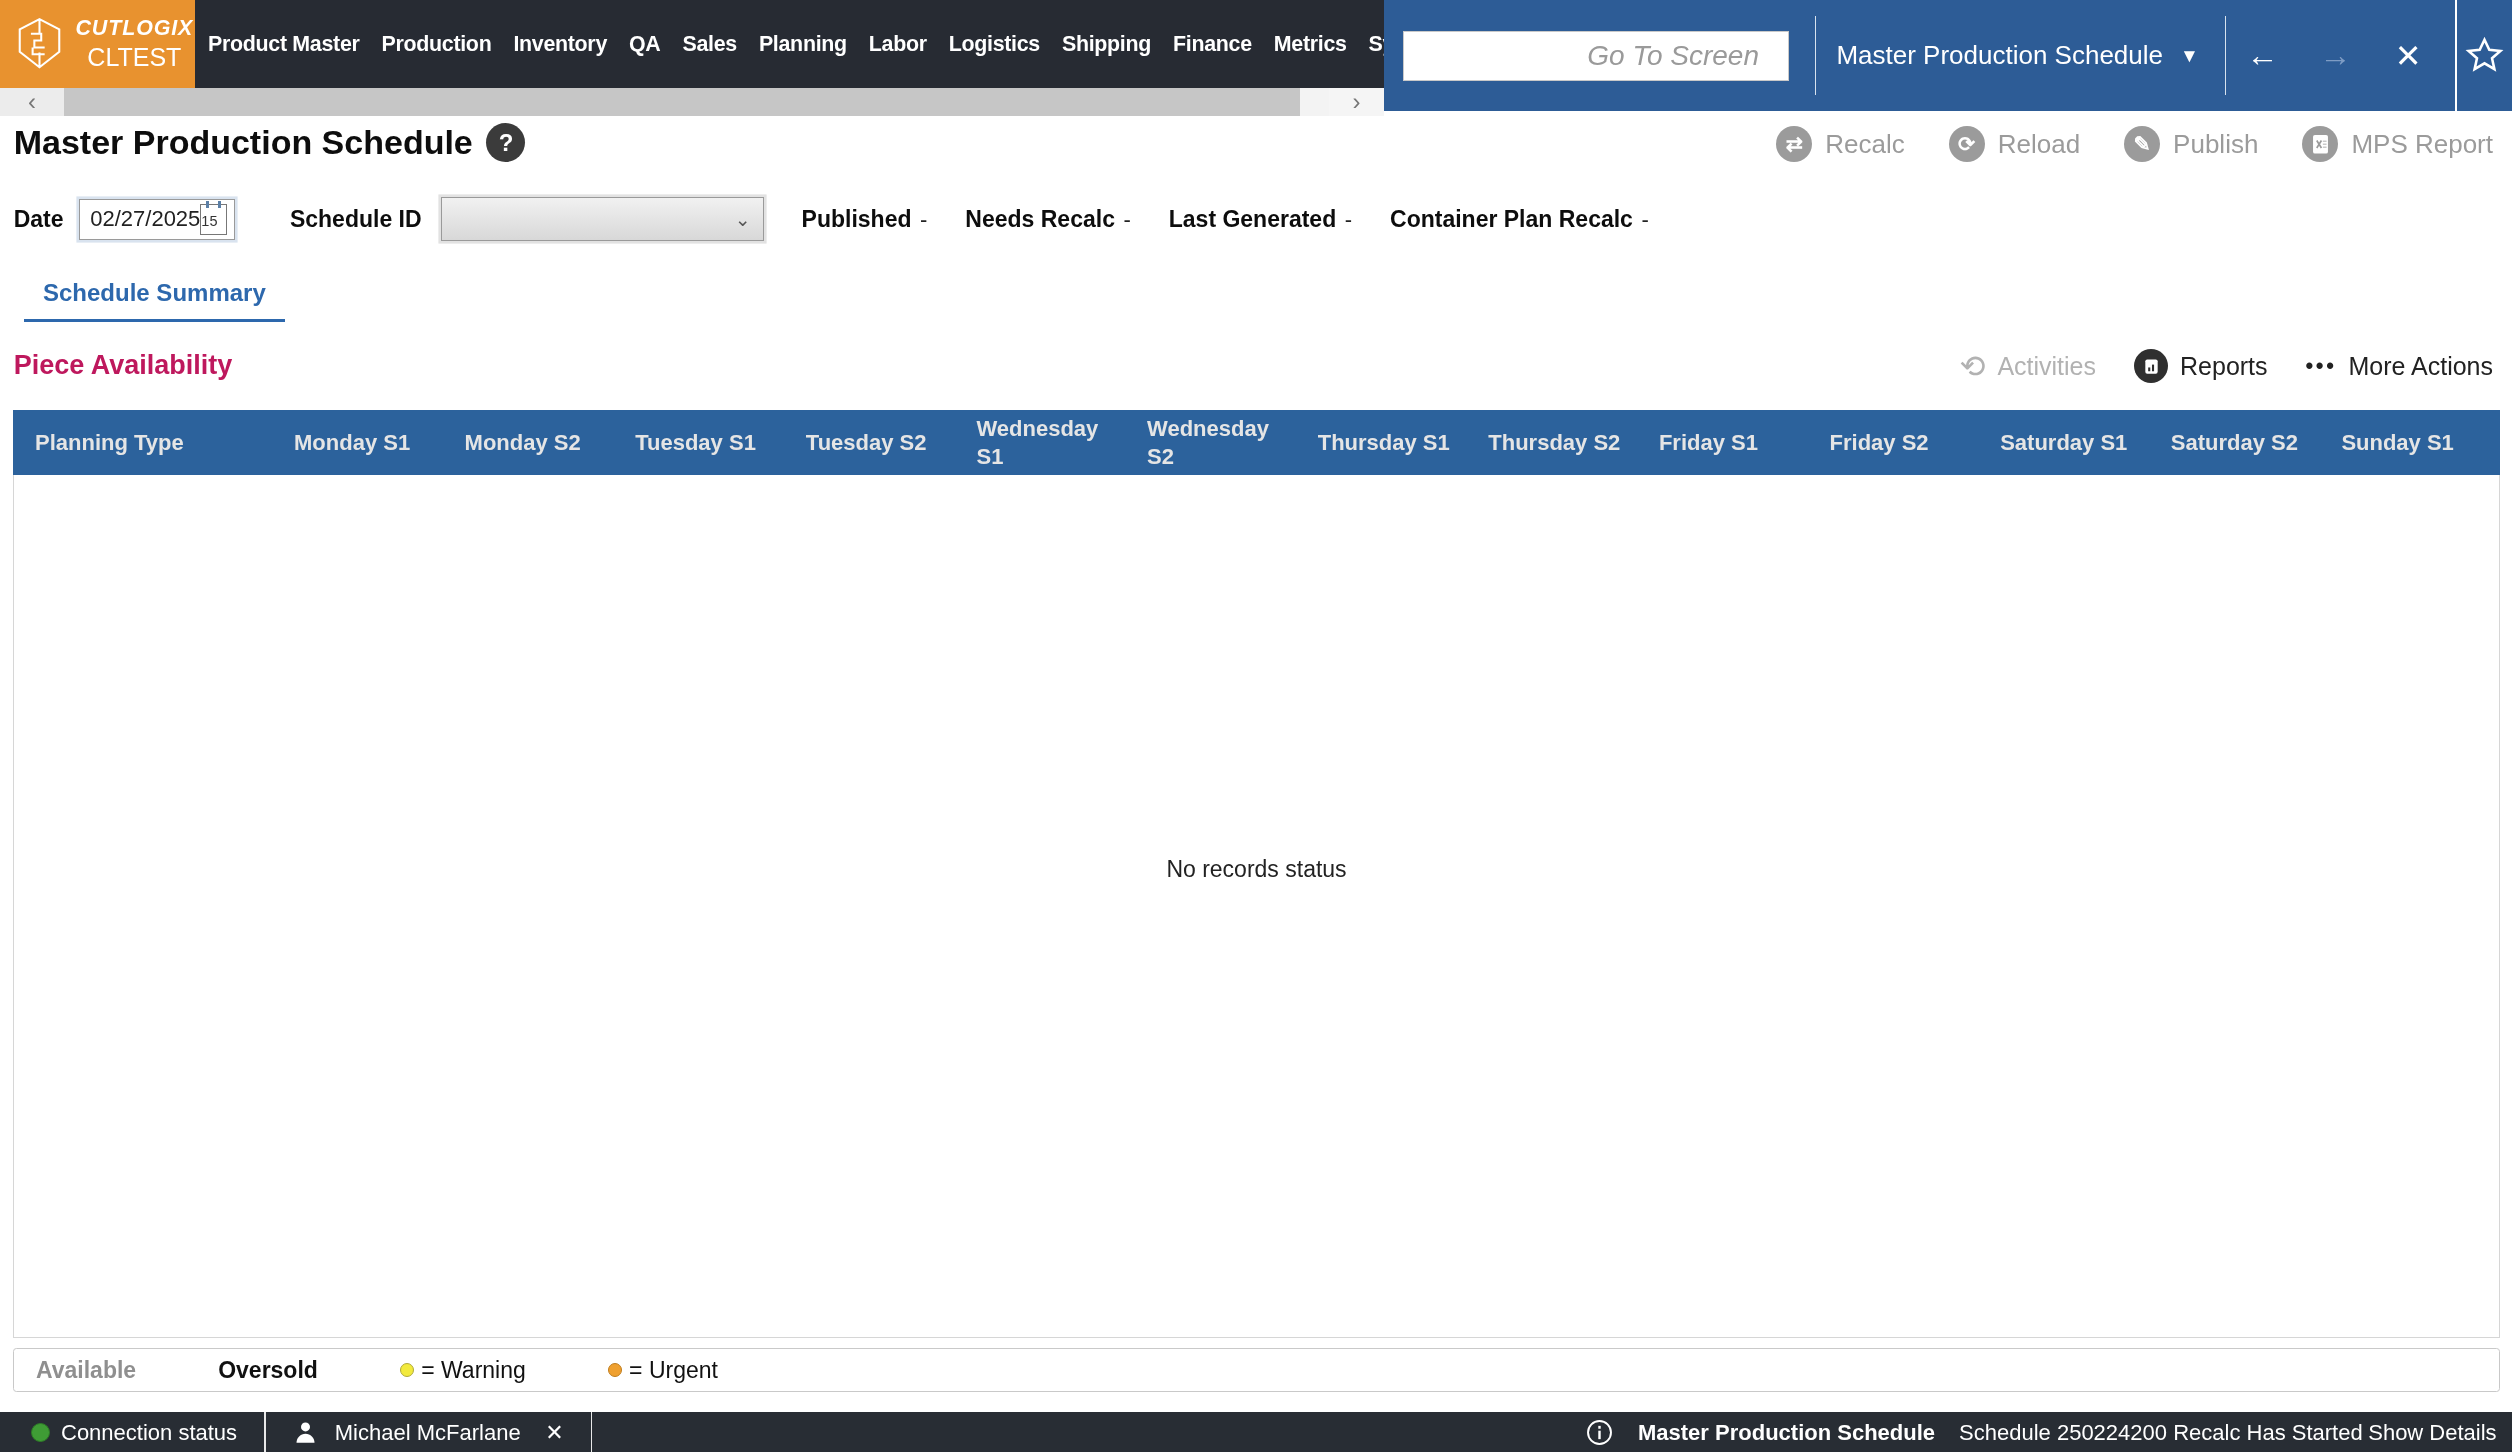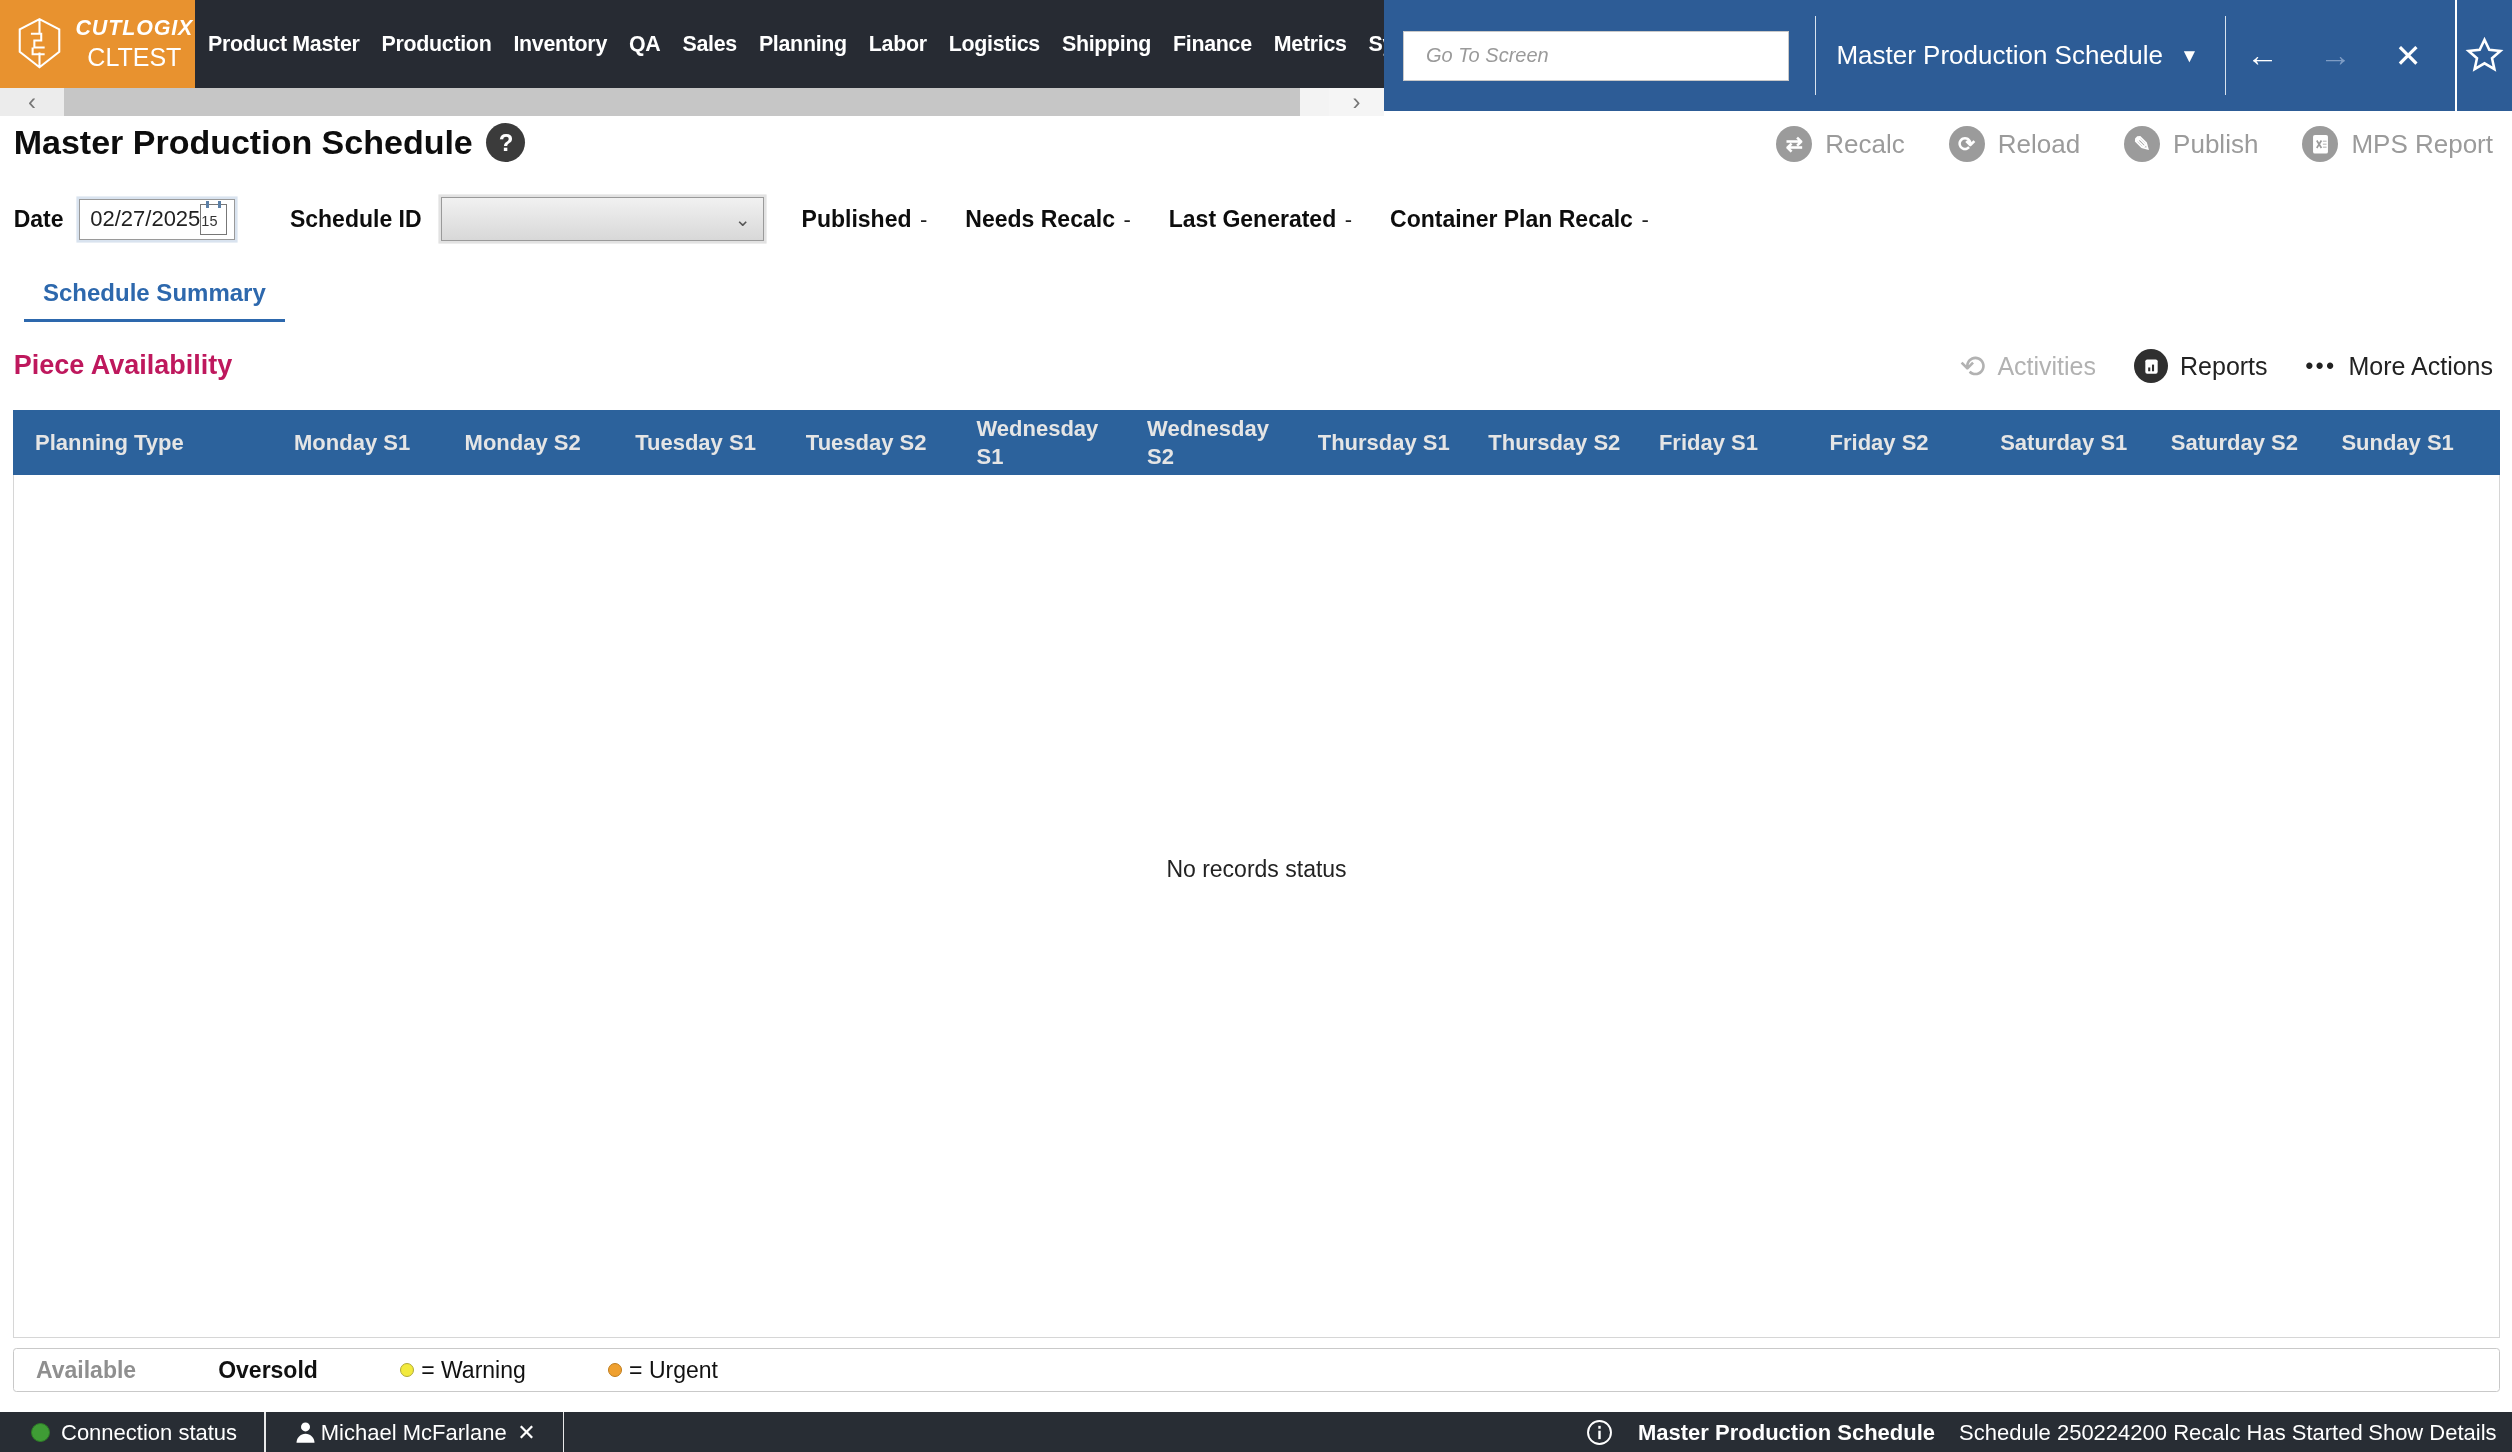--- a/index.html
+++ b/index.html
@@ -17,21 +17,21 @@
   .brand-name { font-size:21.4px; font-weight:bold; font-style:italic; letter-spacing:0.9px; }
   .brand-env  { font-size:25px; margin-top:1.7px; }
   .nav-items { position:absolute; left:208px; top:0; width:1176px; height:88px;
                display:flex; align-items:center; gap:22px; overflow:hidden;
                font-size:21.4px; font-weight:bold; color:#fff; white-space:nowrap; letter-spacing:-0.3px; }
   .nav-item { cursor:pointer; }
   
   .quickbar { position:absolute; left:1384px; top:0; width:1128px; height:111px; background:#2d5c96;
               display:flex; align-items:center; z-index:6; }
   .goto-input { margin-left:19px; width:386px; height:50px; border:0.9px solid #c9c9c9; background:#fff;
-                font-family:"Liberation Sans", sans-serif; font-size:20px; font-style:italic; padding:0 22px; color:#333; }
+                font-family:"Liberation Sans", sans-serif; font-size:28px; font-style:italic; padding:0 29px; color:#333;text-align:right; }
   .goto-input::placeholder { color:#9a9a9a; font-style:italic; }
   .qdiv { width:0.9px; height:79px; background:#d7e2ee; margin-left:26px; }
   .screen-select { display:flex; align-items:center; gap:17px; margin-left:20.5px; cursor:pointer; }
   .screen-select-label { color:#fff; font-size:26px; }
   .dd-caret { color:#fff; font-size:19px; }
   .qb-btn { color:#fff; font-size:32px; width:73px; text-align:center; cursor:pointer; }
   .qb-btn.disabled { color:#7e9cc4; cursor:default; }
   .qdiv-full { width:1.7px; height:111px; background:#fff; margin-left:10.3px; }
   .fav-star { flex:1; display:flex; justify-content:center; cursor:pointer; }
   
@@ -95,21 +95,21 @@
   .lg-item { margin-left:82px; display:flex; align-items:center; gap:6.8px; color:#111; }
   .dot { width:14.5px; height:14.5px; border-radius:50%; }
   .dot-warning { background:#f2ea3d; border:1.7px solid #b0a93c; }
   .dot-urgent  { background:#efa02f; border:1.7px solid #c07d1d; }
   
   .statusbar { position:absolute; left:0; top:1412px; width:2512px; height:41px; background:#282d34;
                color:#fff; font-size:22px; display:flex; align-items:center; }
   .conn { display:flex; align-items:center; gap:11px; margin-left:31px; }
   .conn-dot { width:19px; height:19px; border-radius:50%; background:#3f9c35; border:1.7px solid #2e7d27; }
   .sdiv { width:1.7px; height:41px; background:#e8e8e8; margin-left:27px; }
-  .user { display:flex; align-items:center; gap:2px; margin-left:26px; }
+  .user { display:flex; align-items:center; gap:16px; margin-left:26px; }
   .user-close { font-size:22px; margin-left:8.5px; cursor:pointer; }
   .status-msg { position:absolute; left:1585px; top:0; height:41px; display:flex; align-items:center; gap:24px; }
   .sm-screen { font-weight:bold; }
   .show-details { position:absolute; right:15.4px; top:0; height:41px; display:flex; align-items:center; cursor:pointer; }
 </style>
 </head>
 <body>
 
 <div class="screen">
 

